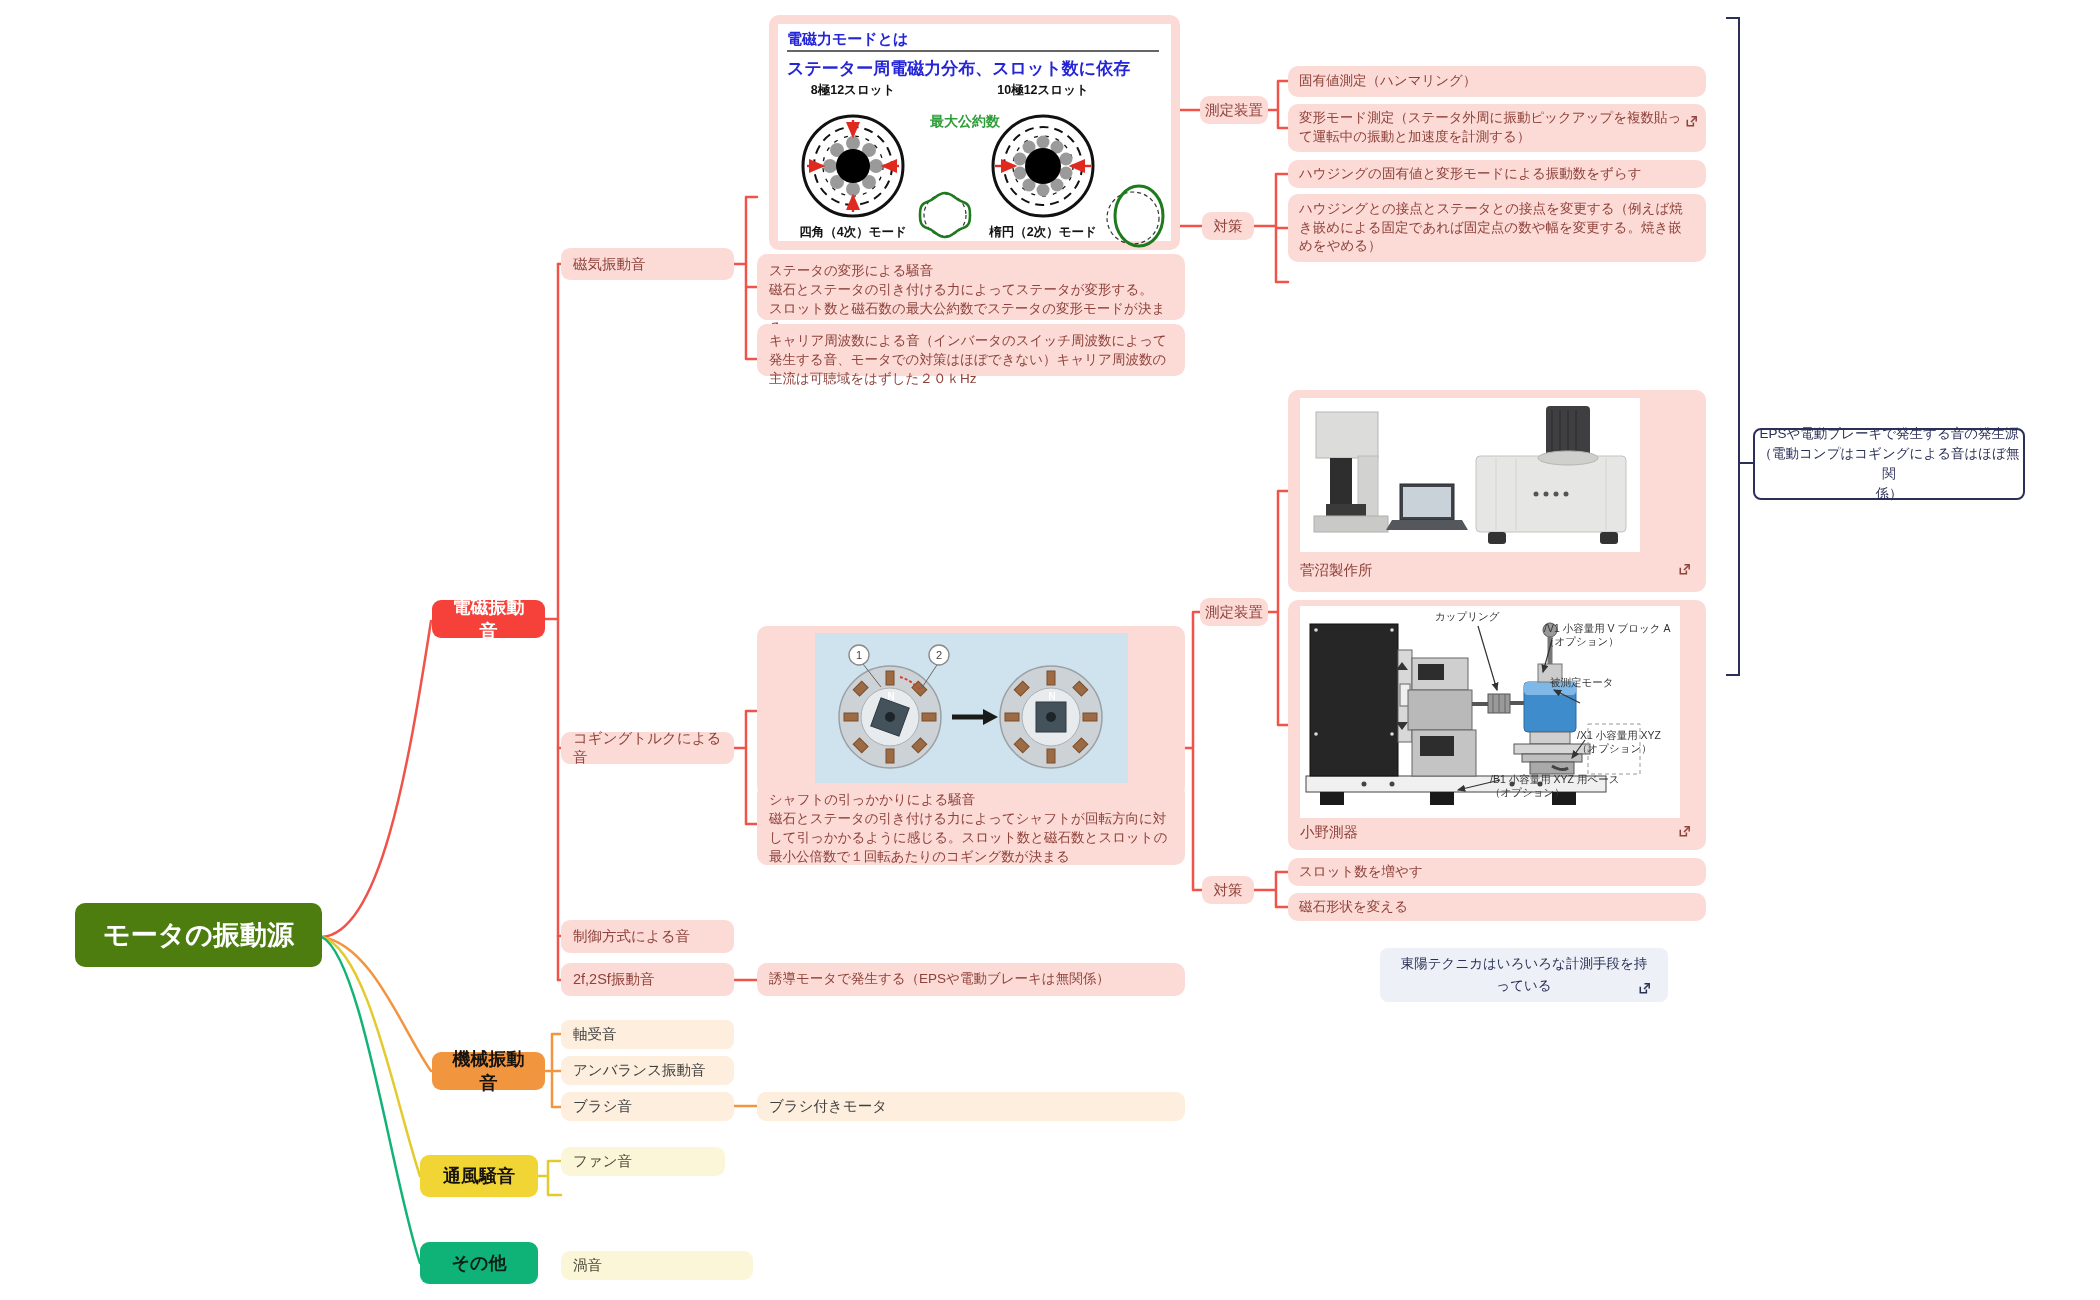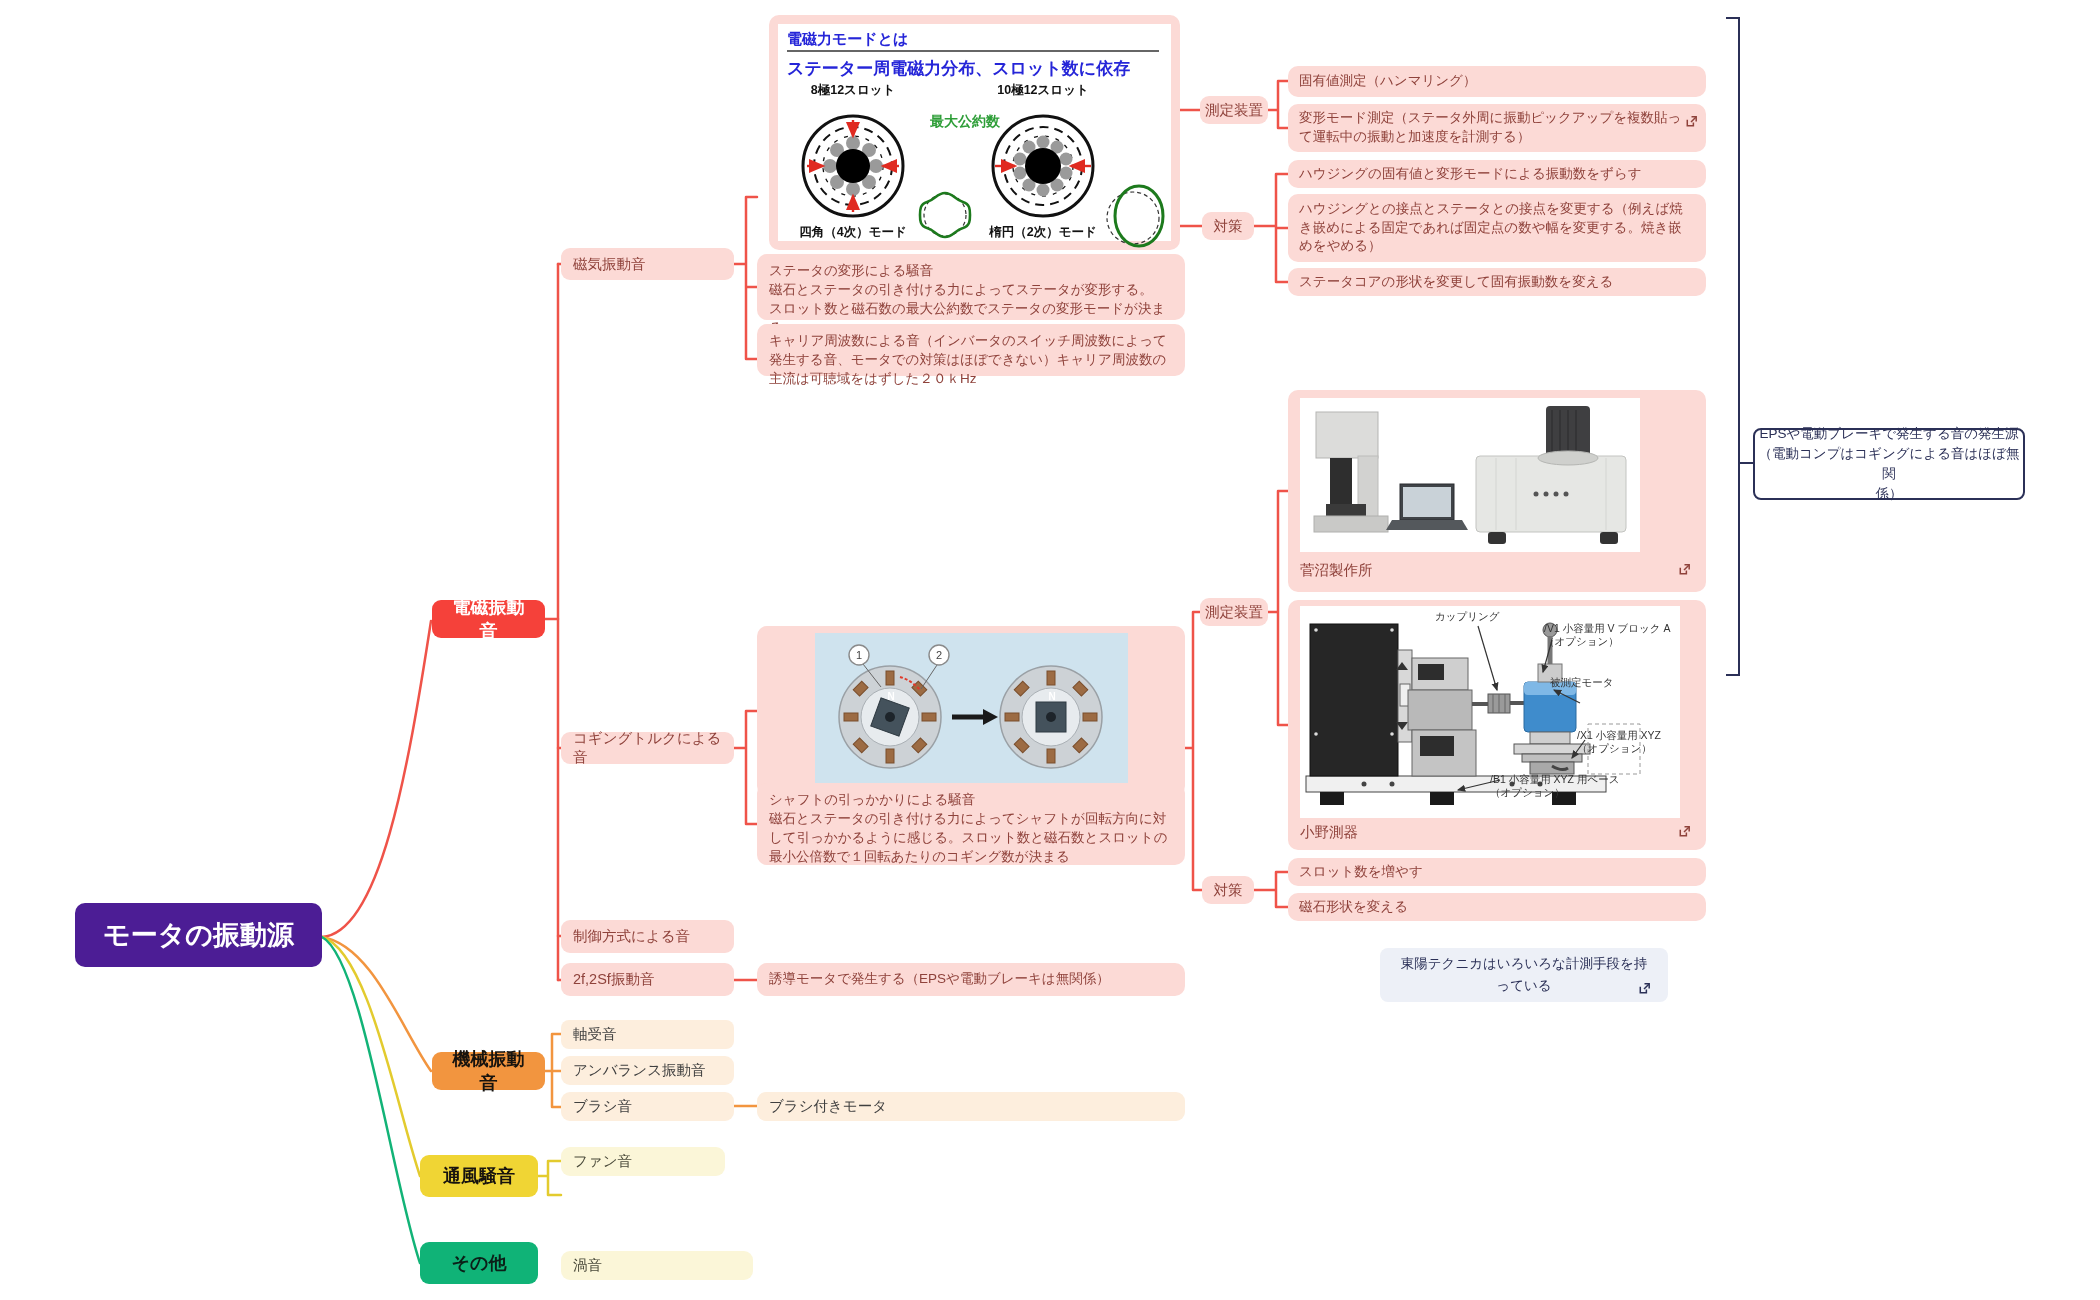--- a/index.html
+++ b/index.html
@@ -2,21 +2,21 @@
 <html><head>
 <meta charset="utf-8">
 <style>
   html,body{margin:0;padding:0;background:#fff;}
   #canvas{position:relative;width:2100px;height:1300px;background:#fff;overflow:hidden;
           font-family:"Liberation Sans","DejaVu Sans",sans-serif;}
   svg.layer{position:absolute;left:0;top:0;pointer-events:none;}
   .node{position:absolute;box-sizing:border-box;display:flex;align-items:center;}
   .c{justify-content:center;text-align:center;}
   .pill{border-radius:9px;padding:0 12px;}
-  .root{background:#4c1d95;color:#fff;font-weight:bold;font-size:27px;border-radius:10px;}
+  .root{background:#4d7c0f;color:#fff;font-weight:bold;font-size:27px;border-radius:10px;}
   .b-red{background:#f5413a;color:#fff;font-weight:bold;font-size:18px;}
   .b-org{background:#f2953f;color:#17130e;font-weight:bold;font-size:18px;}
   .b-yel{background:#f0d534;color:#17130e;font-weight:bold;font-size:18px;}
   .b-grn{background:#10b377;color:#0b2018;font-weight:bold;font-size:18px;}
   .pink{background:#fcdad6;color:#8f423b;}
   .peach{background:#fdeedd;color:#3f3f3f;}
   .lyel{background:#fbf6d8;color:#4a4a3a;}
   .lbl{font-size:14.5px;}
   .box{border-radius:10px;font-size:13.5px;line-height:1.4;align-items:flex-start;padding:8px 12px;}
   .ml{white-space:pre-line;}
@@ -213,23 +213,20 @@
   </div>
 
   <div class="node pill pink lbl c" style="left:1202px;top:212px;width:52px;height:28px;padding:0;">
     <span>対策</span>
   </div>
   <div class="node box pink" style="left:1288px;top:160px;width:418px;height:28px;align-items:center;padding:0 11px;">
     <span>ハウジングの固有値と変形モードによる振動数をずらす</span>
   </div>
   <div class="node box pink" style="left:1288px;top:194px;width:418px;height:68px;align-items:center;padding:2px 11px;">
     <span>ハウジングとの接点とステータとの接点を変更する（例えば焼き嵌めによる固定であれば固定点の数や幅を変更する。焼き嵌めをやめる）</span>
-  </div>
-  <div class="node box pink" style="left:1288px;top:268px;width:418px;height:28px;align-items:center;padding:0 11px;">
-    <span>ステータコアの形状を変更して固有振動数を変える</span>
   </div>
 
   <div class="node box pink" style="left:757px;top:626px;width:428px;height:170px;">
     <svg style="position:absolute;left:58px;top:7px;" width="313" height="156">
       <rect x="0" y="0" width="313" height="156" fill="#cfe3ee"></rect>
       <g>
 
         <g transform="translate(75,84)">
           <circle r="51" fill="#cdd2d6" stroke="#9aa0a5" stroke-width="1.5"></circle>
           <g fill="#9c6b43" stroke="#7a4e2c" stroke-width="1">

